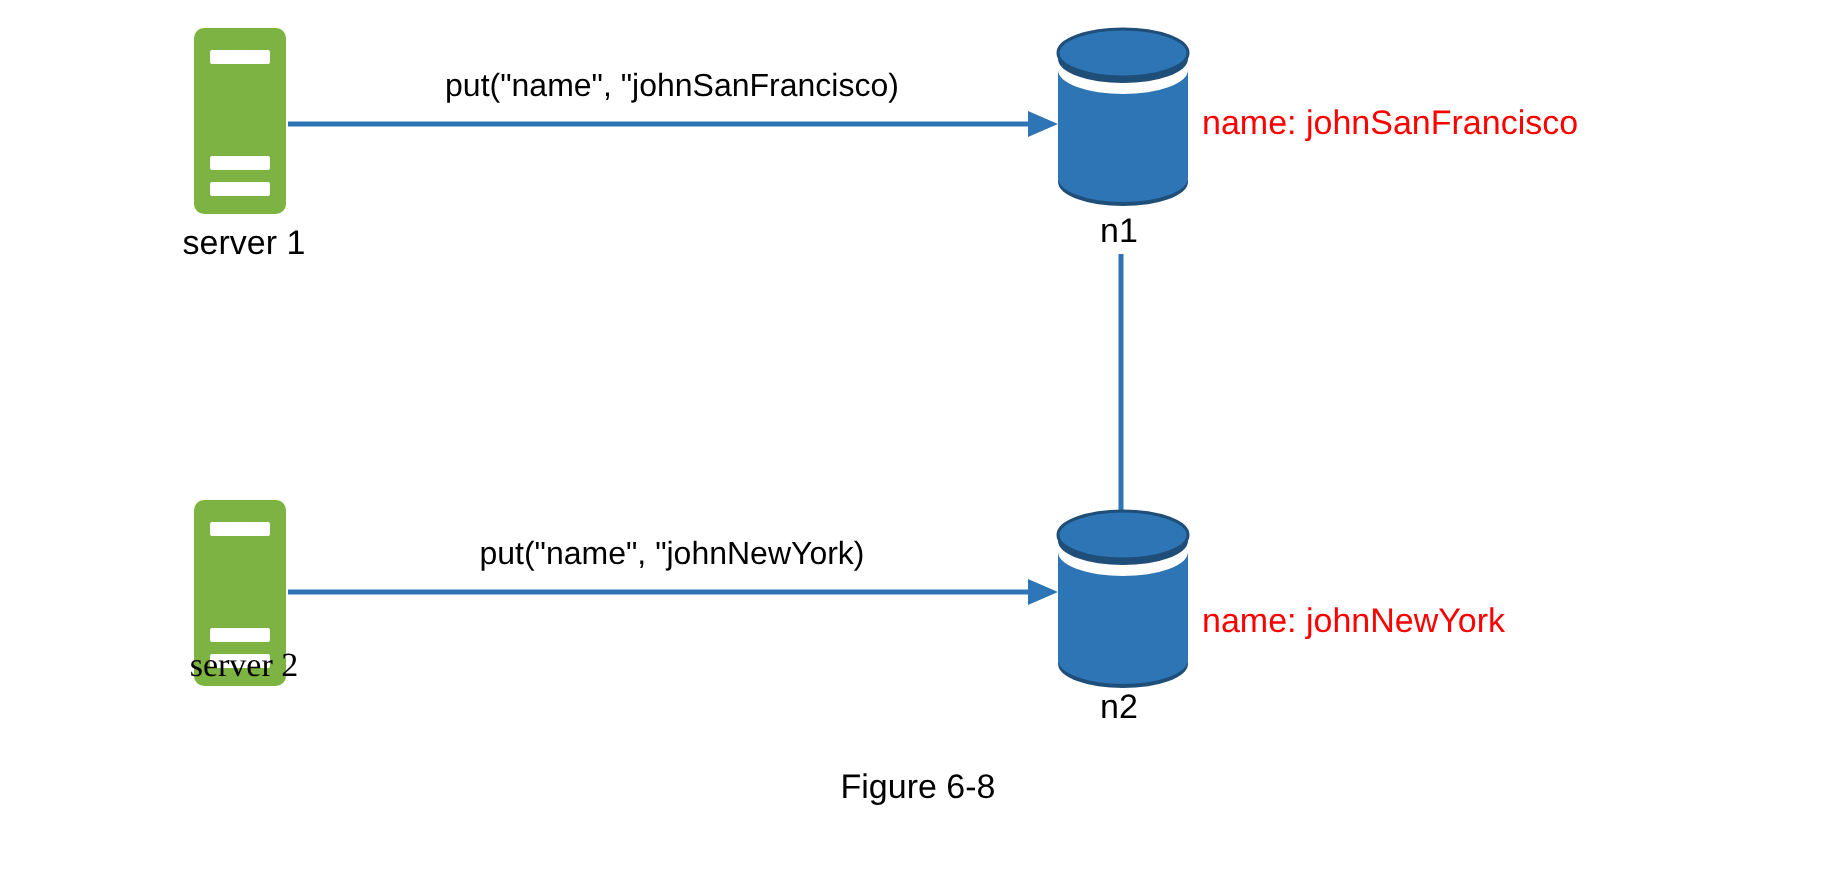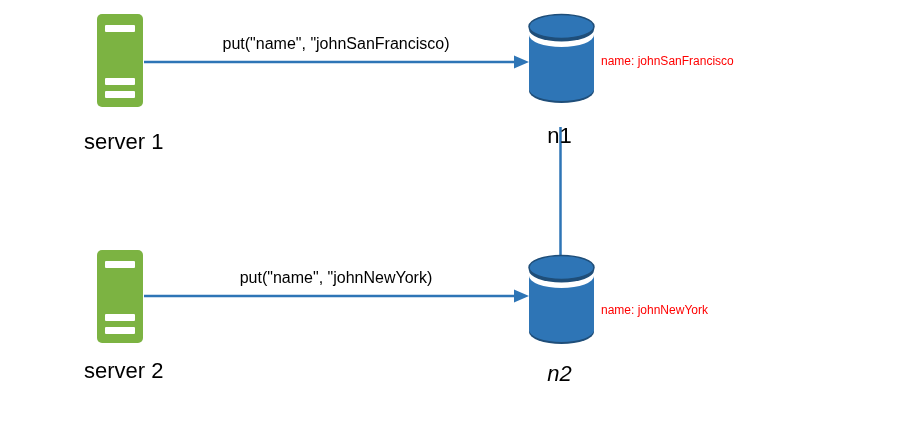--- a/index.html
+++ b/index.html
@@ -60,31 +60,30 @@
     white-space: nowrap;
   }
   .edge-label {
     left: 143px;
     width: 386px;
     text-align: center;
     font-size: 16px;
     line-height: 19px;
   }
   .node-label {
-    font-size: 22px;
+    font-size: 17px;
     line-height: 20px;
     text-align: center;
-    margin-top: 20px;
   }
   .server-label { left: 84px; width: 76px; }
   .db-label     { left: 526px; width: 67px; }
   .annotation {
     position: absolute;
     left: 601px;
-    font-size: 12px;
+    font-size: 17px;
     line-height: 19px;
     color: var(--annotation-red, #FF0000);
     white-space: nowrap;
   }
   .caption {
     position: absolute;
     left: 0;
     top: 384px;
     width: 918px;
     text-align: center;
@@ -134,21 +133,22 @@
   <div class="server" style="left:97px; top:250px;">
     <span class="bar b1"></span>
     <span class="bar b2"></span>
     <span class="bar b3"></span>
   </div>
 
   <div class="txt edge-label" style="top:34px;">put("name", "johnSanFrancisco)</div>
   <div class="txt edge-label" style="top:268px;">put("name", "johnNewYork)</div>
 
   <div class="txt node-label server-label" style="top:112px;">server 1</div>
-  <div class="txt node-label server-label" style="top:341px;">server 2</div>
+  <div class="txt node-label server-label" style="top:323px;font-family:Liberation Serif, serif;">server 2</div>
   <div class="txt node-label db-label" style="top:106px;">n1</div>
-  <div class="txt node-label db-label" style="top:344px;font-style:italic;">n2</div>
+  <div class="txt node-label db-label" style="top:344px;">n2</div>
 
   <div class="annotation" style="top:52px;">name: johnSanFrancisco</div>
   <div class="annotation" style="top:301px;text-align:center;">name: johnNewYork</div>
 
+  <div class="caption">Figure 6-8</div>
 
 </div>
 
 </body></html>

